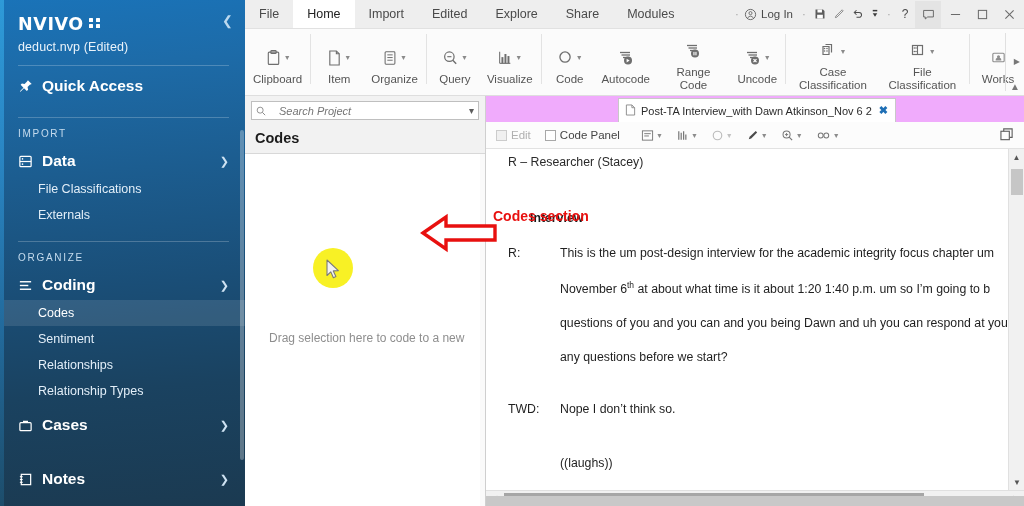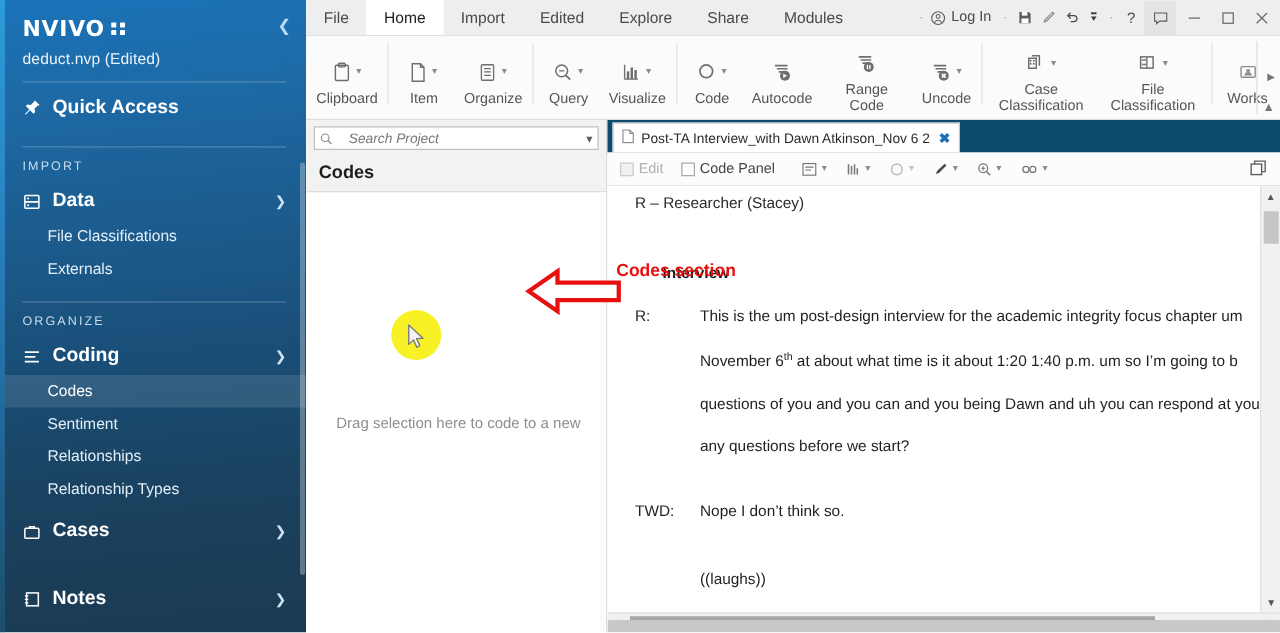--- a/index.html
+++ b/index.html
@@ -122,21 +122,21 @@
     background: #f2f2f2; border-bottom: 1px solid #d8d8d8;
   }
   .codes-body { flex: 1 1 auto; position: relative; background: #ffffff; }
   .drag-hint {
     position: absolute; left: 24px; top: 177px; font-size: 12px; color: #8e8e8e; white-space: nowrap;
   }
   .codes-vscroll { position: absolute; right: 0; top: 0; width: 5px; height: 100%; background: #fafafa; }
 
   
   .docpane { flex: 1 1 auto; display: flex; flex-direction: column; background: #ffffff; min-width: 0; position: relative; }
-  .tabstrip { height: 26px; background: #0c4a6e; display: flex; align-items: flex-end; flex: 0 0 26px; padding-left: 4px; }
+  .tabstrip { height: 26px; background: #f0abfc; display: flex; align-items: flex-end; flex: 0 0 26px; padding-left: 4px; justify-content: center; }
   .doctab {
     height: 24px; background: #ffffff; border: 1px solid #c8c8c8; border-bottom: none;
     display: flex; align-items: center; padding: 0 5px 0 6px; gap: 5px; cursor: pointer;
   }
   .doctab .tab-lab { font-size: 11px; color: #2b2b2b; white-space: nowrap; }
   .doctab .tab-x { color: #1f6fb5; font-size: 11px; font-weight: 700; cursor: pointer; padding: 0 2px; }
   .doctoolbar {
     height: 27px; background: #fcfcfc; border-bottom: 1px solid #e2e2e2; display: flex; align-items: center;
     padding: 0 6px 0 10px; gap: 3px; flex: 0 0 27px;
   }

